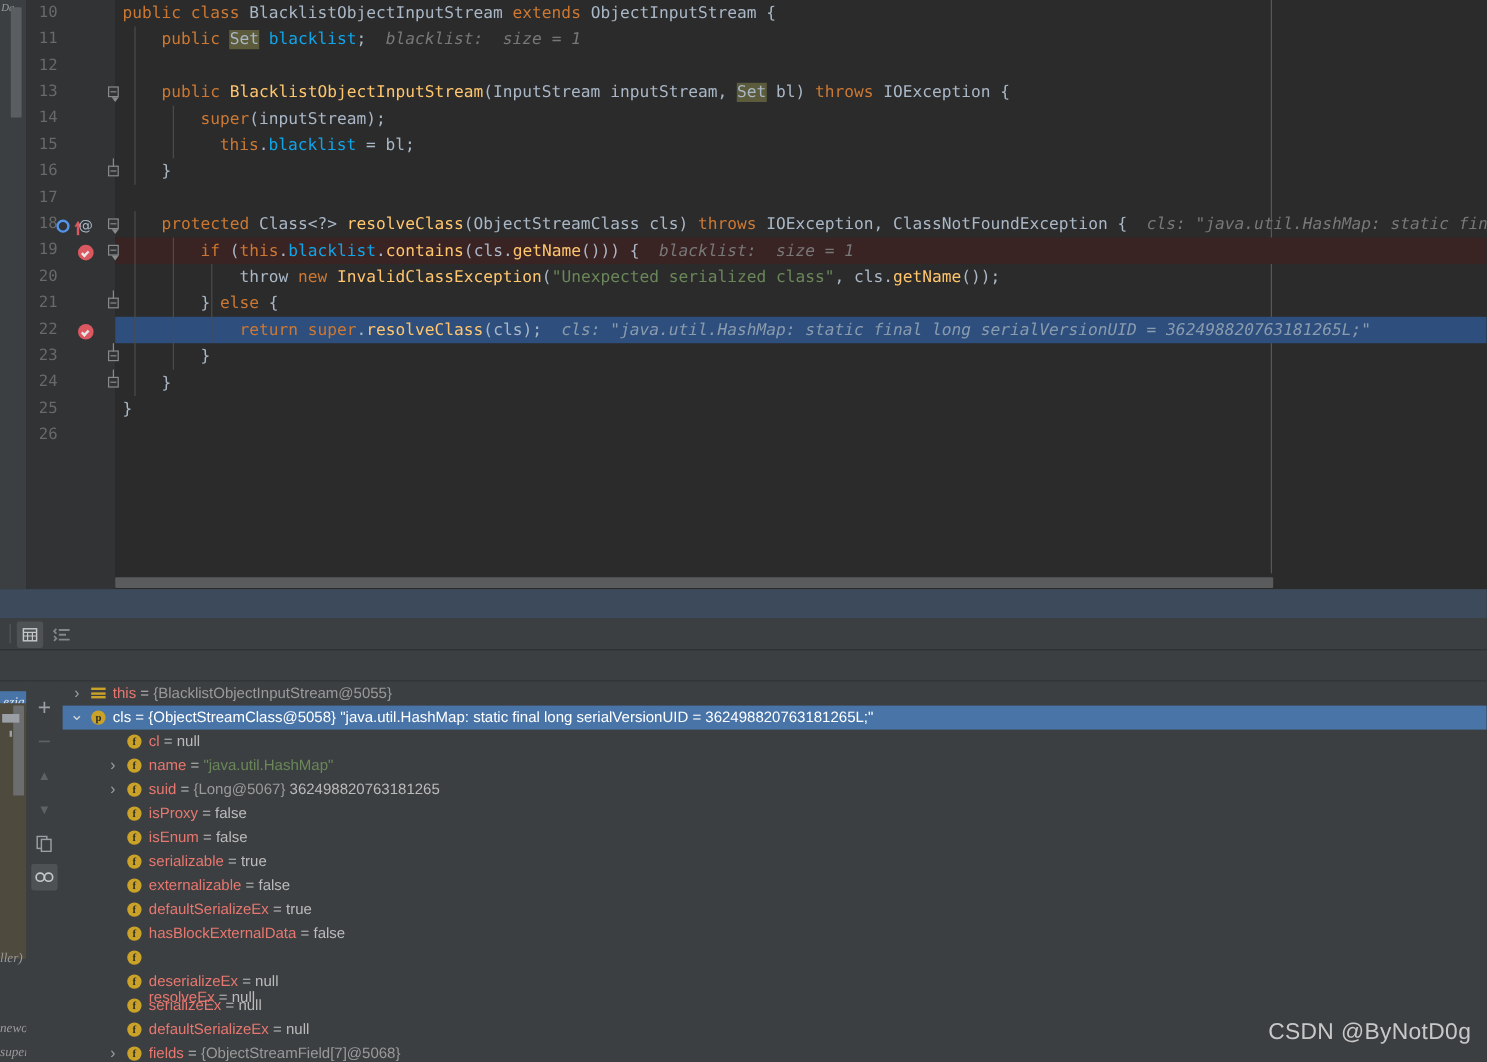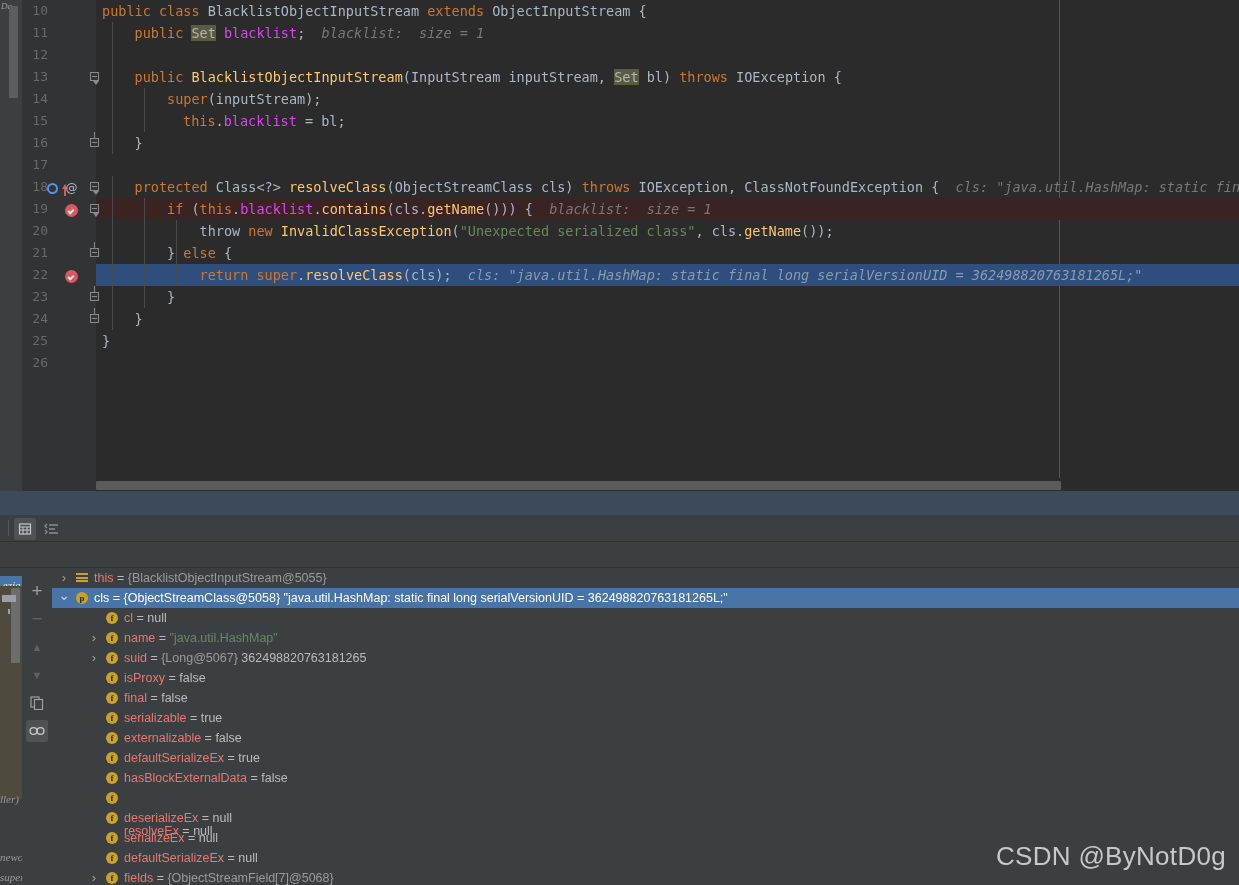--- a/index.html
+++ b/index.html
@@ -61,21 +61,21 @@
     font-family: "DejaVu Sans Mono", "Liberation Mono", monospace;
     font-size: 13.5px; color: #a9b7c6;
   }
   .code-line.hl-exec { background: #2e4f7d; }
   .code-line.hl-bp   { background: #3a2323; }
 
   
   .kw   { color: #cc7832; }
   .id   { color: #a9b7c6; }
   .fn   { color: #ffc66d; }
-  .fld  { color: #d946ef; text-align: center; }
+  .fld  { color: #0ea5e9; text-align: center; }
   .str  { color: #6a8759; }
   .hint { color: #787878; font-style: italic; }
   .hintb{ color: #8a9bae; font-style: italic; }
   .mark { background: #5c5c3d; color: #a9b7c6; }
 
   
   .indent-guide {
     position: absolute; width: 1px; background: #4b4b4b;
   }
 
@@ -254,21 +254,21 @@
   .vref   { color: #9a9a9a; }
   .vval   { color: #bbbbbb; }
   .vstr   { color: #6a8759; }
   .selected .vname { color: #ffffff; }
   .selected .vref  { color: #ffffff; }
   .selected .vval  { color: #ffffff; }
   .selected .veq   { color: #ffffff; }
 
   .watermark {
     position: absolute; right: 13px; bottom: 13px;
-    color: #c8c8c8; font-size: 26px; letter-spacing: 0.3px;
+    color: #c8c8c8; font-size: 19px; letter-spacing: 0.3px;
   }
 </style>
 </head>
 <body>
 
 <div id="app">
 
   <div class="editor-wrap">
 
     <div class="left-strip">
@@ -440,21 +440,21 @@
           <span class="arrow" style="left: 36px; font-size: 13px;">›</span>
           <span class="badge" style="left: 54px;">f</span>
           <span style="position: absolute; left: 72px;"><span class="vname">suid</span><span class="veq"> = </span><span class="vref">{Long@5067}</span> <span class="vval">362498820763181265</span></span>
         </div>
         <div class="var-row">
           <span class="badge" style="left: 54px;">f</span>
           <span style="position: absolute; left: 72px;"><span class="vname">isProxy</span><span class="veq"> = </span><span class="vval">false</span></span>
         </div>
         <div class="var-row">
           <span class="badge" style="left: 54px;">f</span>
-          <span style="position: absolute; left: 72px;"><span class="vname">final</span><span class="veq"> = </span><span class="vval">false</span></span>
+          <span style="position: absolute; left: 72px;"><span class="vname">isEnum</span><span class="veq"> = </span><span class="vval">false</span></span>
         </div>
         <div class="var-row">
           <span class="badge" style="left: 54px;">f</span>
           <span style="position: absolute; left: 72px;"><span class="vname">serializable</span><span class="veq"> = </span><span class="vval">true</span></span>
         </div>
         <div class="var-row">
           <span class="badge" style="left: 54px;">f</span>
           <span style="position: absolute; left: 72px;"><span class="vname">externalizable</span><span class="veq"> = </span><span class="vval">false</span></span>
         </div>
         <div class="var-row">

